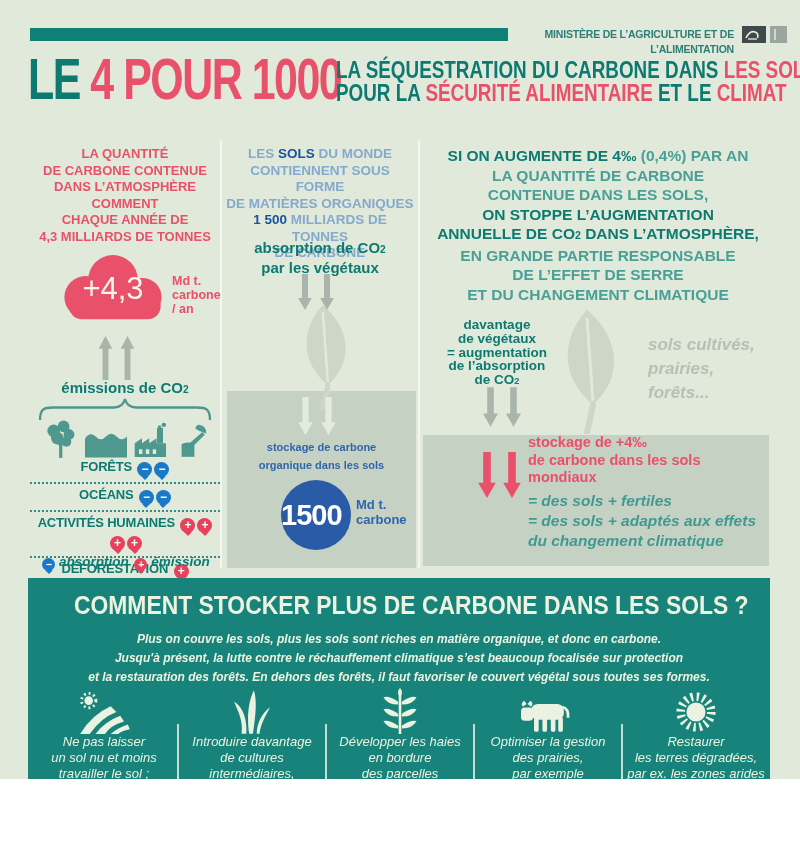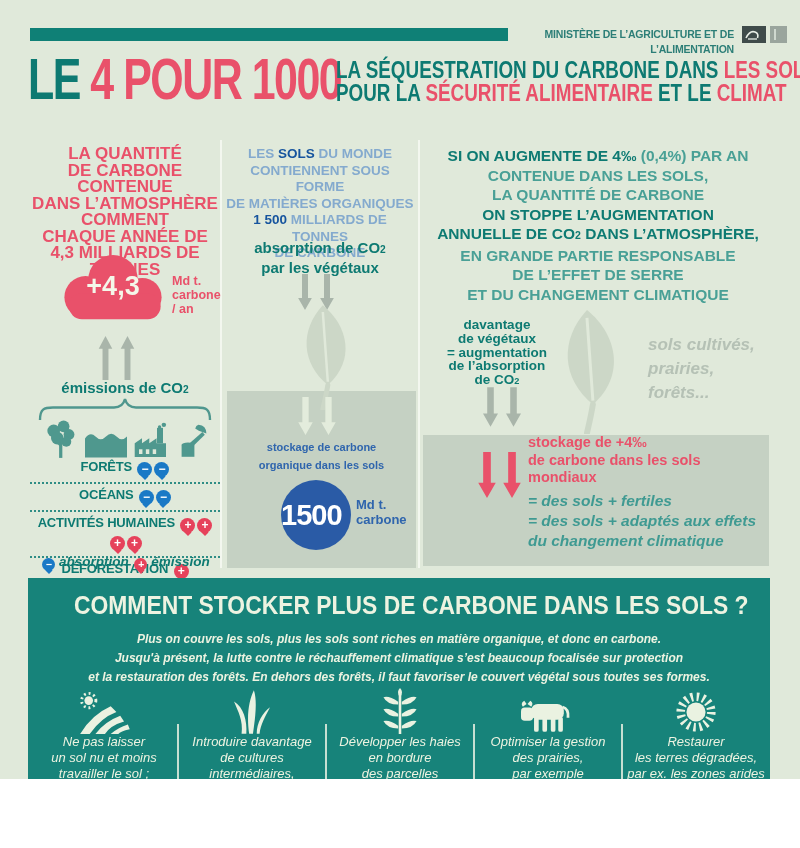--- a/index.html
+++ b/index.html
@@ -19,24 +19,24 @@
   .topbar{left:30px;top:28px;width:478px;height:13px;background:#0f8076;}
   .ministry{left:496px;top:27px;width:238px;font-size:10.5px;font-weight:bold;color:#2c7e77;text-align:right;letter-spacing:-0.2px;line-height:15px;}
   .logo{left:740px;top:26px;}
   h1.title{left:28px;top:50px;font-size:58px;font-weight:800;letter-spacing:-2px;line-height:1;transform:scaleX(.74);transform-origin:left top;white-space:nowrap;}
   h1.title .t-teal{color:var(--teal);} h1.title .t-pink{color:var(--pink);}
   .subtitle{left:336px;top:59px;font-weight:800;font-size:23px;line-height:22.5px;transform:scaleX(.82);transform-origin:left top;white-space:nowrap;}
   .subtitle .s-teal{color:var(--teal);} .subtitle .s-pink{color:var(--pink);}
   
   .vline{width:2px;background:#f3f7ef;top:140px;height:428px;}
   
-  .left-intro{left:30px;top:146px;width:190px;color:var(--pink);font-size:17px;line-height:16.5px;font-weight:600;}
+  .left-intro{left:30px;top:146px;width:190px;color:var(--pink);font-size:13px;line-height:16.5px;font-weight:600;}
   .left-intro b{font-weight:800;margin-top:36px;}
   .cloud-wrap{left:58px;top:250px;width:160px;height:80px;}
-  .cloud-value{left:66px;top:271px;width:94px;font-size:27px;font-weight:700;color:#f4f7e9;text-align:center;}
+  .cloud-value{left:66px;top:271px;width:94px;font-size:31px;font-weight:400;color:#f4f7e9;text-align:center;}
   .cloud-unit{left:172px;top:274px;font-size:12.5px;line-height:14px;font-weight:800;color:var(--pink);}
   .emissions{left:30px;top:379px;width:190px;color:var(--teal);font-weight:800;font-size:15px;}
   .srows{left:30px;top:456px;width:190px;}
   .srow{padding:3px 0 5px;text-align:center;color:var(--teal);font-weight:800;font-size:13px;letter-spacing:-0.2px;}
   .srow.dotted{border-bottom:2px dotted #2f8d85;}
   .badge{display:inline-block;width:15px;height:15px;border-radius:50%;color:#fff;font-weight:800;font-size:12px;line-height:14px;text-align:center;position:relative;margin-left:2px;vertical-align:-2px;}
   .badge::after{content:"";position:absolute;left:50%;bottom:-2px;width:5px;height:5px;background:inherit;transform:translateX(-50%) rotate(45deg);}
   .badge.minus{background:var(--blue-badge);} .badge.plus{background:#e6425b;}
   .badge.small{width:13px;height:13px;font-size:10.5px;line-height:12px;}
   .legend{left:30px;top:554px;width:190px;font-size:13.5px;font-style:italic;color:var(--teal);font-weight:600;}
@@ -240,22 +240,22 @@
   </div>
 
   <div class="abs storage-label center pre">stockage de carbone
 organique dans les sols</div>
   <div class="abs storage-circle">1500</div>
   <div class="abs storage-unit pre">Md t.
 carbone</div>
 
   <div class="abs right-par center">
     <div><b>SI ON AUGMENTE DE 4‰</b><span> (0,4%) PAR AN</span></div>
+    <div>LA QUANTITÉ DE CARBONE</div>
     <div>CONTENUE DANS LES SOLS,</div>
-    <div>LA QUANTITÉ DE CARBONE</div>
     <div><b>ON STOPPE L’AUGMENTATION</b></div>
     <div><b><span>ANNUELLE DE CO</span><span class="sub">2</span><span> DANS L’ATMOSPHÈRE,</span></b></div>
     <div>EN GRANDE PARTIE RESPONSABLE</div>
     <div>DE L’EFFET DE SERRE</div>
     <div>ET DU CHANGEMENT CLIMATIQUE</div>
   </div>
 
   <div class="abs more-veg center">
     <div class="pre">davantage
 de végétaux

